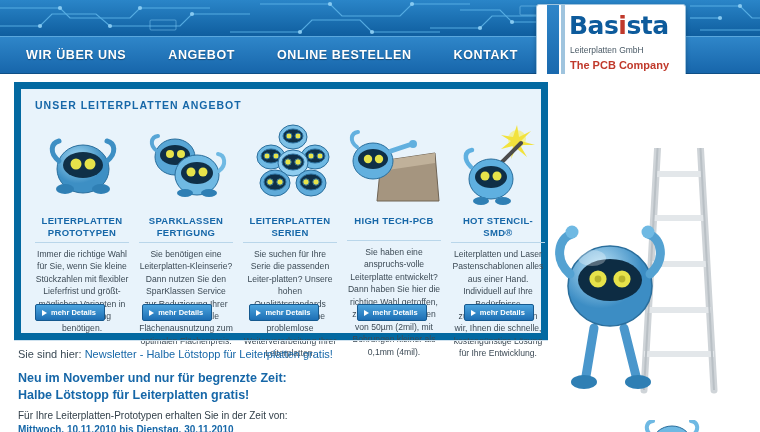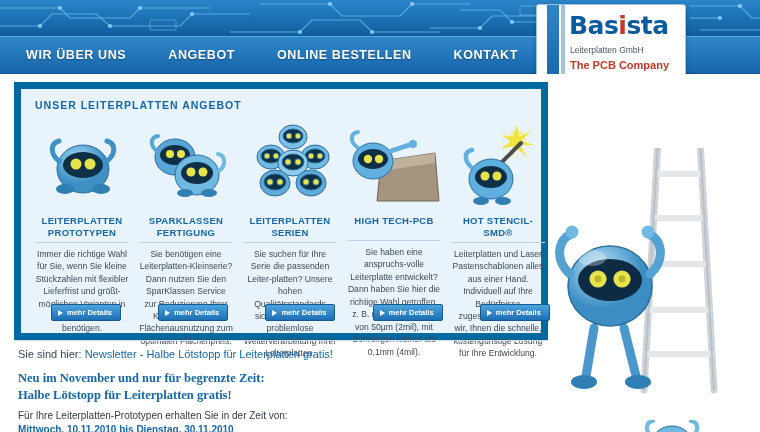--- a/index.html
+++ b/index.html
@@ -111,21 +111,21 @@
     border-bottom: 1px solid #b9d6ea;
     margin: 3px 0 5px 0;
   }
   .card-text {
     color: #3c4a55;
     font-size: 8.6px;
     line-height: 1.45;
   }
   .cards-btnrow {
     position: absolute;
-    left: 26px; bottom: 12px;
+    left: 10px; bottom: 12px;
     width: 518px;
     display: flex;
     gap: 18px;
     justify-content: center;
   }
   .btnslot { width: 102px; padding: 0 4px; position: relative; }
   .btn-more-inline {
     display: inline-block;
     position: relative;
     background: linear-gradient(#4ba3de, #1d6fb4);
@@ -162,21 +162,20 @@
     position: absolute;
     left: 18px; top: 296px;
     width: 520px;
   }
   .news h2 {
     margin: 0;
     color: #1667a8;
     font-size: 12.5px;
     font-weight: bold;
     line-height: 1.35;
-    font-family: Liberation Serif, serif;
   }
   .news p {
     margin: 5px 0 0 0;
     font-size: 10px;
     color: #33404a;
     line-height: 1.45;
   }
   .news .hl { color: #1667a8; font-weight: bold; }
 
   

